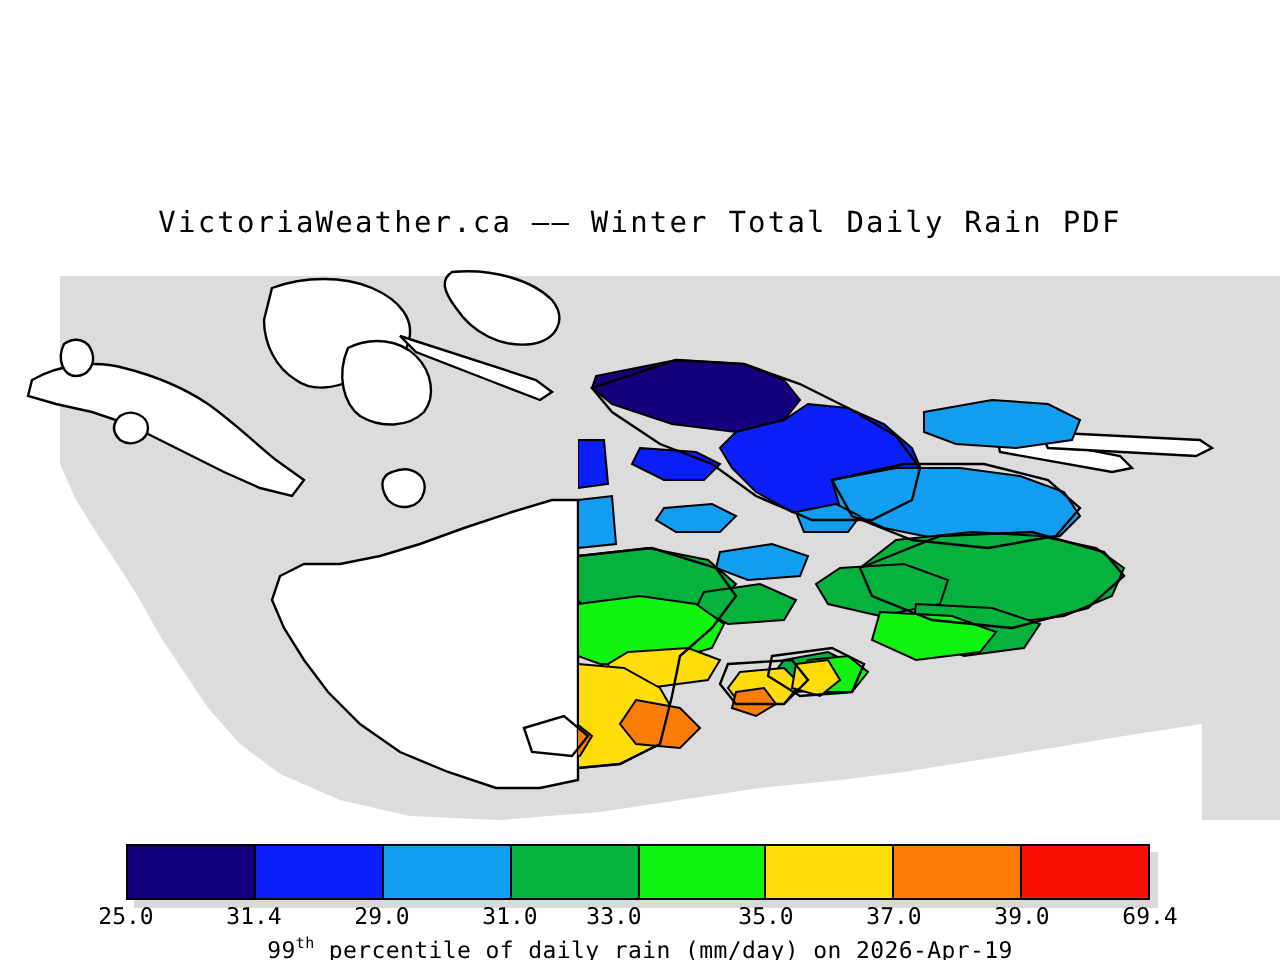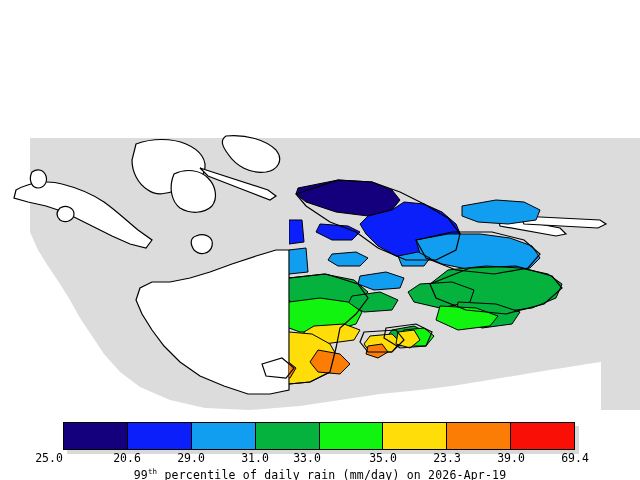--- a/index.html
+++ b/index.html
@@ -86,20 +86,21 @@
     white-space:pre;
     letter-spacing:0.2px;
   }
   .caption sup{font-size:7.5px;vertical-align:super;}
 </style>
 </head>
 <body>
 
 <div id="root">
 
+  <div class="title">VictoriaWeather.ca —— Winter Total Daily Rain PDF</div>
 
   <div class="map-panel">
     <svg class="map-svg" viewBox="0 0 640 282">
       <defs>
         <clipPath id="datadomain">
 
           <rect x="289" y="0" width="351" height="282"></rect>
         </clipPath>
       </defs>
 
@@ -212,26 +213,26 @@
         <div class="cbar-seg" title="25.0 - 27.0" style="background: rgb(20, 0, 125);"></div>
         <div class="cbar-seg" title="27.0 - 29.0" style="background: rgb(10, 31, 250);"></div>
         <div class="cbar-seg" title="29.0 - 31.0" style="background: rgb(18, 158, 240);"></div>
         <div class="cbar-seg" title="31.0 - 33.0" style="background: rgb(6, 178, 62);"></div>
         <div class="cbar-seg" title="33.0 - 35.0" style="background: rgb(17, 244, 16);"></div>
         <div class="cbar-seg" title="35.0 - 37.0" style="background: rgb(255, 221, 9);"></div>
         <div class="cbar-seg" title="37.0 - 39.0" style="background: rgb(251, 125, 6);"></div>
         <div class="cbar-seg" title="39.0 - 41.0" style="background: rgb(250, 15, 7);"></div>
       </div>
     <div class="cbar-ticks" id="cbar-ticks">
-        <span class="tick" style="left: 49px;">25.0</span>
-        <span class="tick" style="left: 127px;">20.6</span>
+        <span class="tick" style="left: 63px;">25.0</span>
+        <span class="tick" style="left: 127px;">31.4</span>
         <span class="tick" style="left: 191px;">29.0</span>
         <span class="tick" style="left: 255px;">31.0</span>
         <span class="tick" style="left: 307px;">33.0</span>
         <span class="tick" style="left: 383px; text-align: right;">35.0</span>
-        <span class="tick" style="left: 447px;">23.3</span>
+        <span class="tick" style="left: 447px;">37.0</span>
         <span class="tick" style="left: 511px;">39.0</span>
         <span class="tick" style="left: 575px;">69.4</span>
       </div>
     <div class="caption"><span>99</span><sup>th</sup><span> percentile of daily rain (mm/day) on 2026-Apr-19</span></div>
   </div>
 
 </div>
 
 </body></html>

